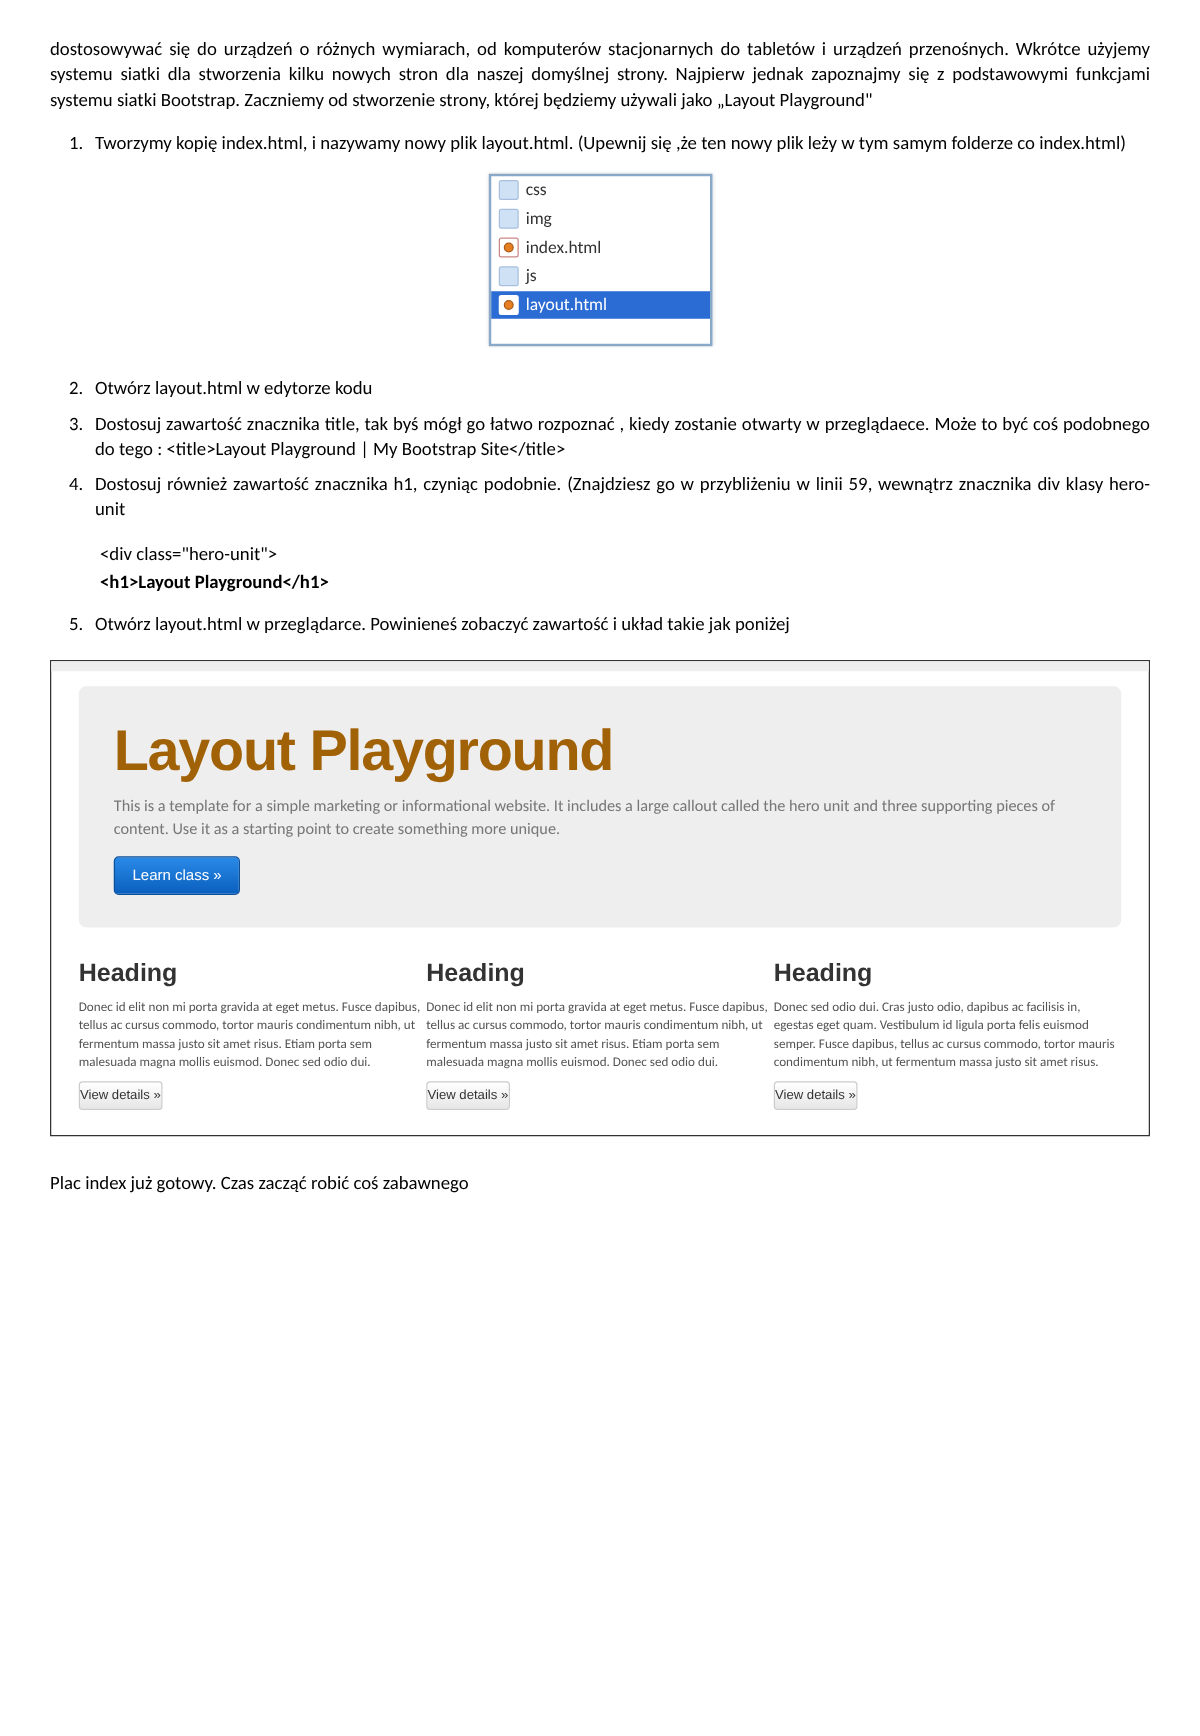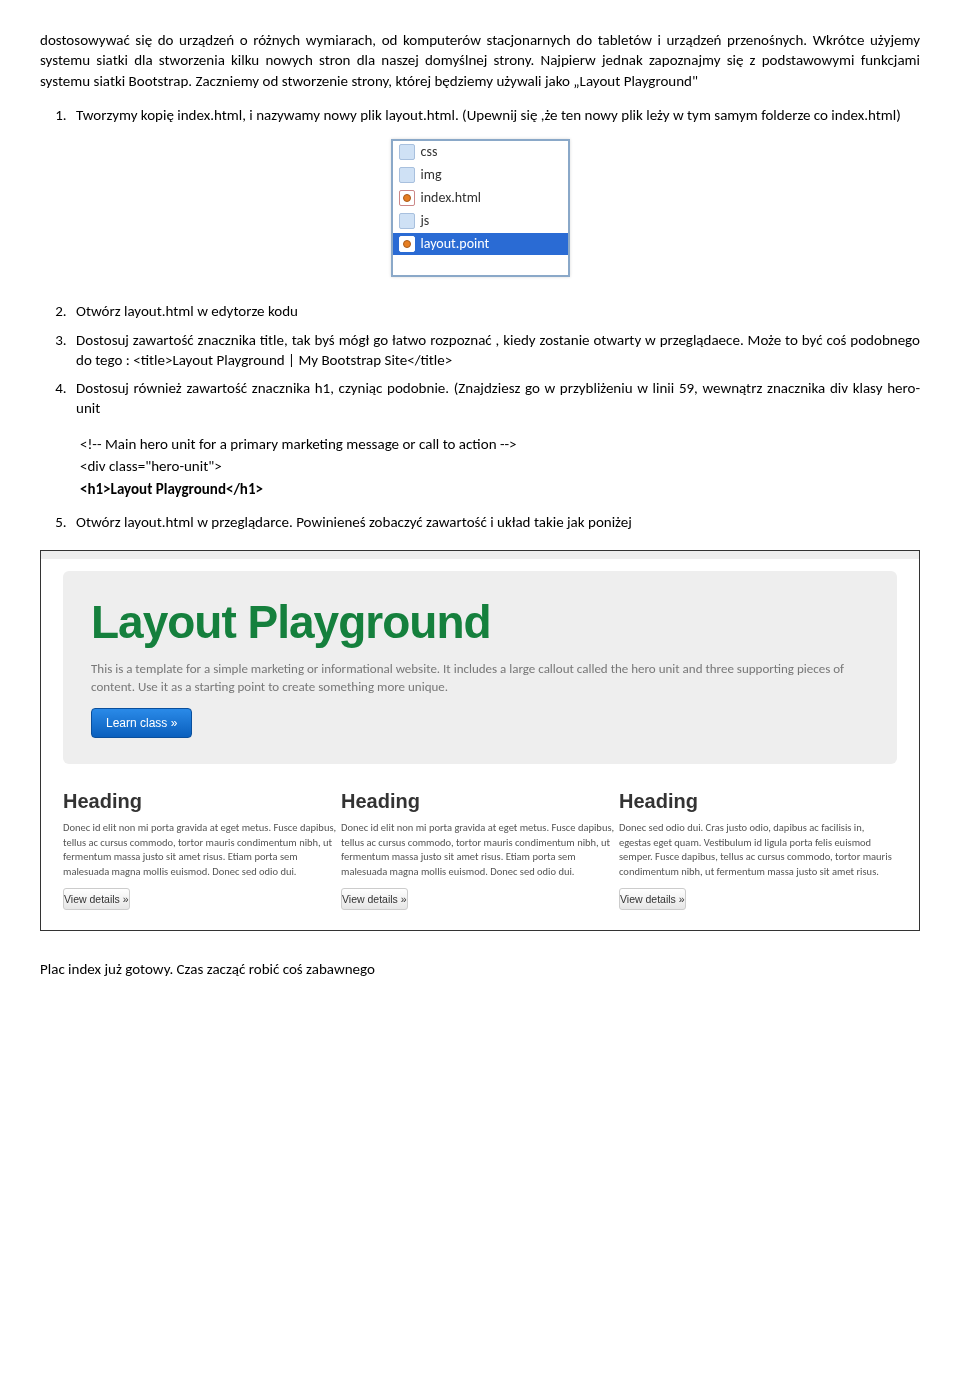--- a/index.html
+++ b/index.html
@@ -70,21 +70,21 @@
     background: #eeeeee;
     margin: 12px 22px 0 22px;
     padding: 20px 28px 26px 28px;
     border-radius: 6px;
   }
   .hero-unit h1 {
     font-family: "Helvetica Neue", Arial, sans-serif;
     font-weight: bold;
     font-size: 46px;
     margin: 0 0 6px 0;
-    color: #15803d;
+    color: #a16207;
     letter-spacing: -1px;
   }
   .hero-unit p {
     margin: 0 0 12px 0;
     font-size: 13px;
     color: #777;
     line-height: 1.4;
   }
   .btn-primary {
     display: inline-block;
@@ -151,34 +151,33 @@
     <div class="row">
       <span class="ficon file"></span>
       <span>index.html</span>
     </div>
     <div class="row">
       <span class="ficon folder"></span>
       <span>js</span>
     </div>
     <div class="row selected">
       <span class="ficon file"></span>
-      <span>layout.point</span>
+      <span>layout.html</span>
     </div>
     <div class="row empty"></div>
   </div>
 </div>
 
 <ol class="main" start="2">
   <li>Otwórz layout.html w edytorze kodu</li>
   <li>Dostosuj zawartość znacznika title, tak byś mógł go łatwo rozpoznać , kiedy zostanie otwarty w przeglądaece. Może to być coś podobnego do tego : &lt;title&gt;Layout Playground | My Bootstrap Site&lt;/title&gt;</li>
   <li>Dostosuj również zawartość znacznika h1, czyniąc podobnie. (Znajdziesz go w przybliżeniu w linii 59, wewnątrz znacznika div klasy hero-unit</li>
 </ol>
 
 <div class="codeblock">
-  <div class="l">&lt;!-- Main hero unit for a primary marketing message or call to action --&gt;</div>
   <div class="l">&lt;div class="hero-unit"&gt;</div>
   <div class="l bold">&lt;h1&gt;Layout Playground&lt;/h1&gt;</div>
 </div>
 
 <ol class="main" start="5">
   <li>Otwórz layout.html w przeglądarce. Powinieneś zobaczyć zawartość i układ takie jak poniżej</li>
 </ol>
 
 <div class="hero-shot-wrap">
   <div class="hero-shot">

